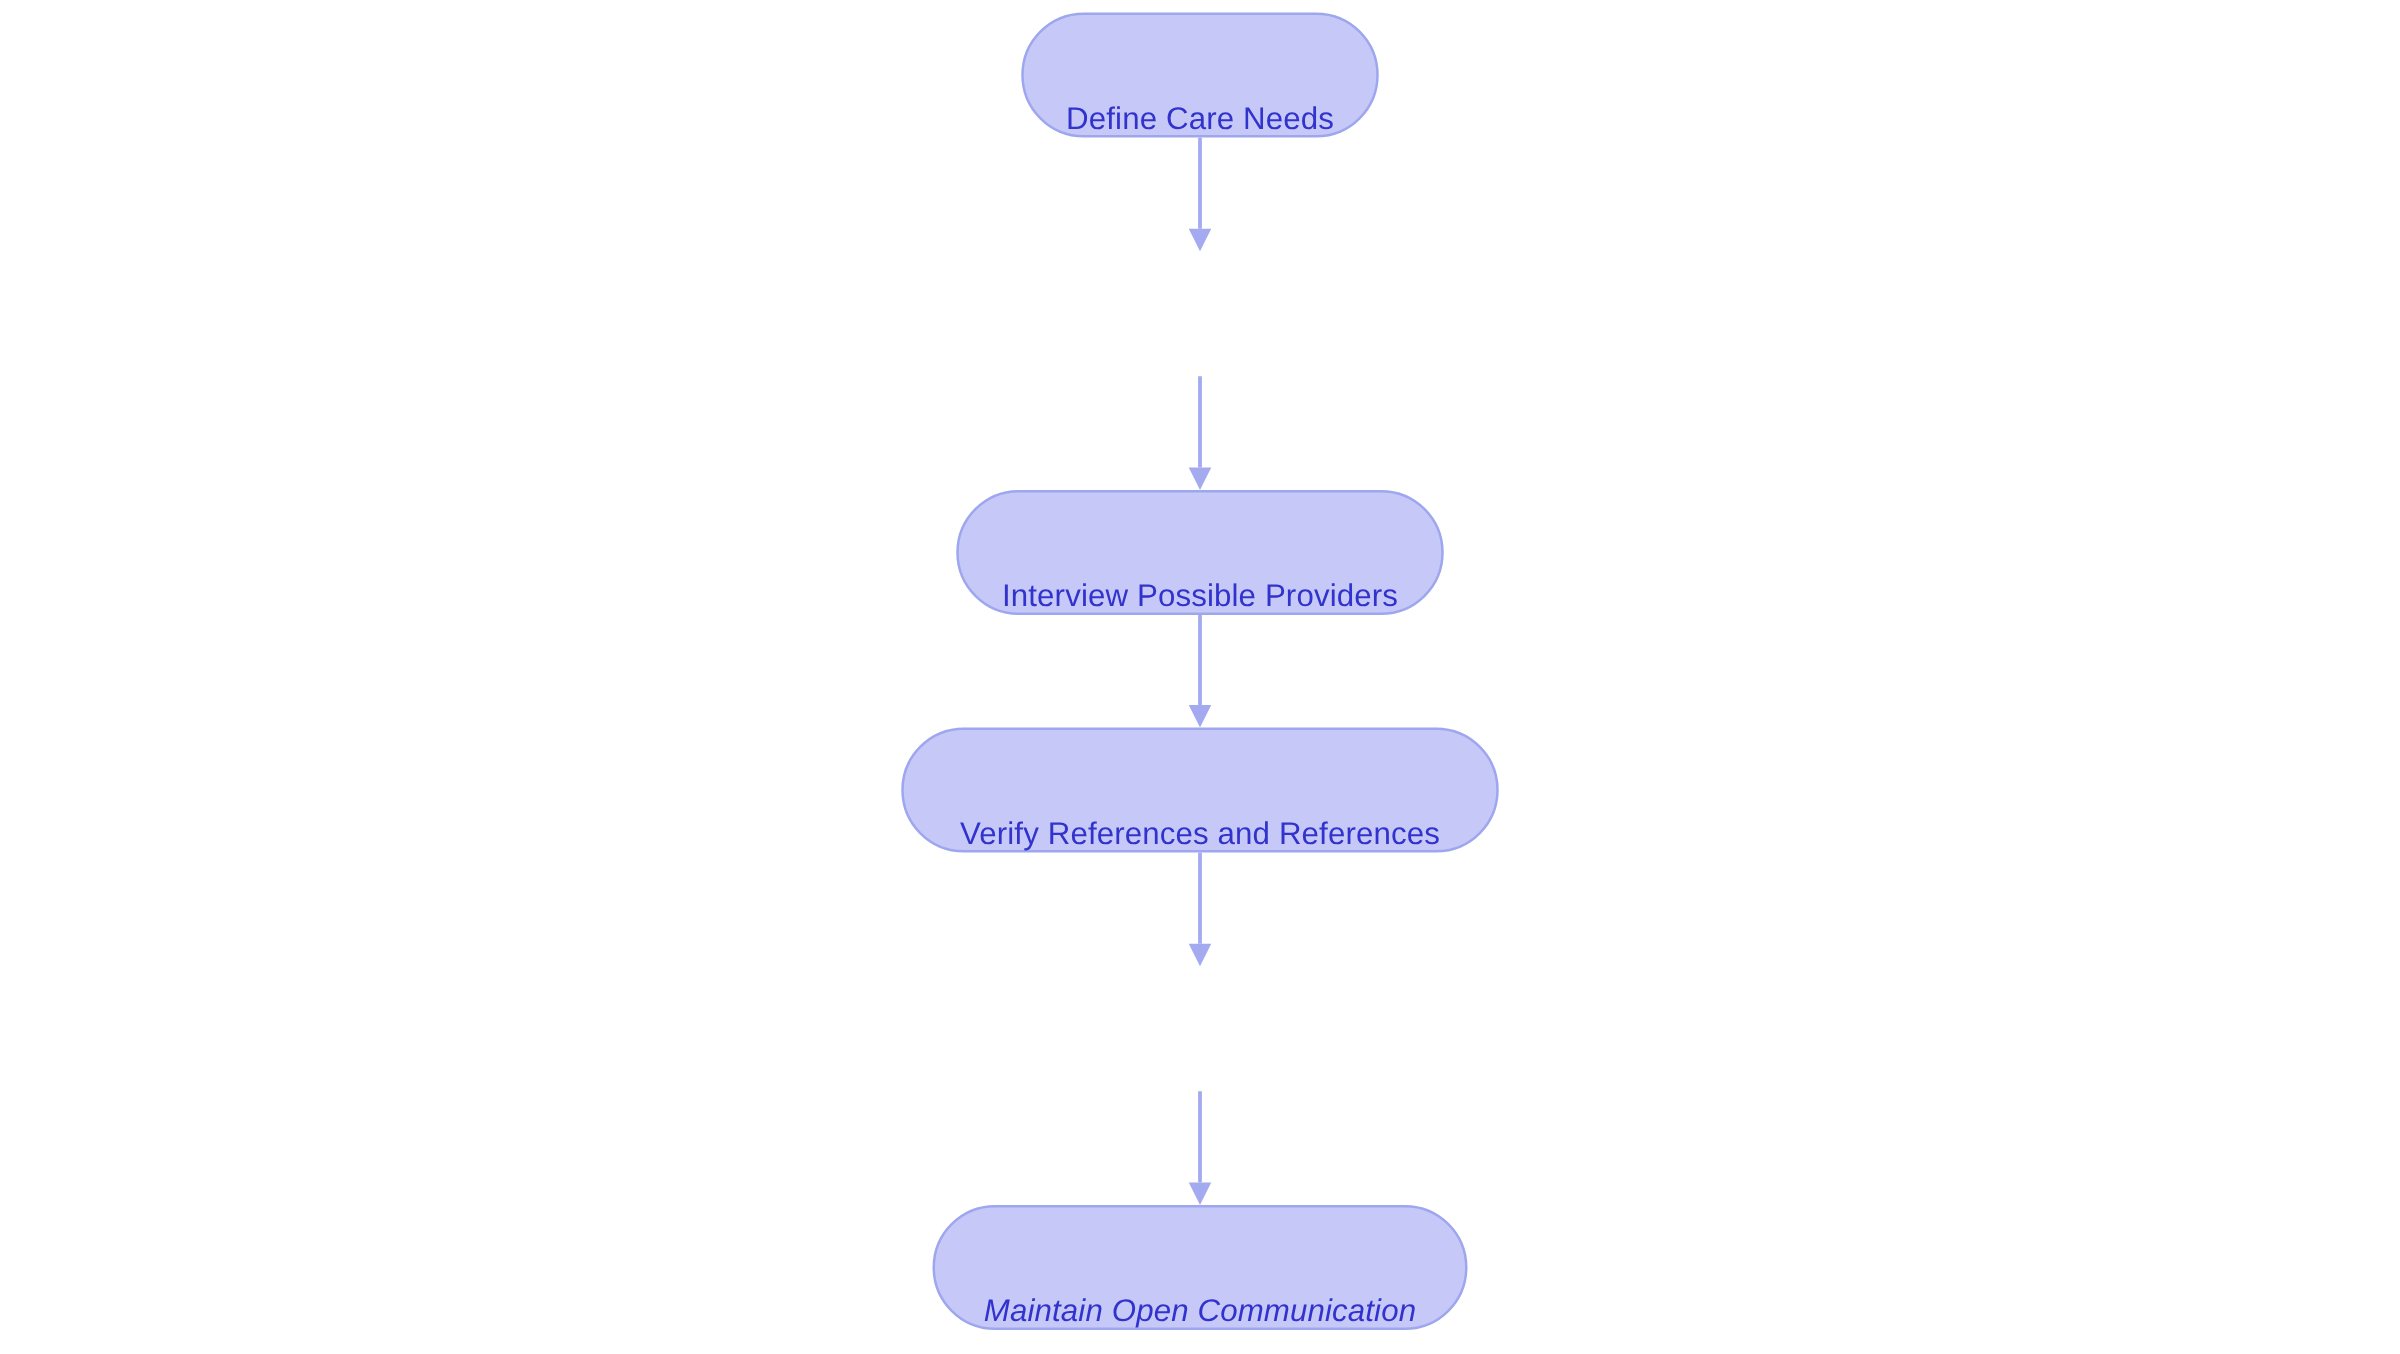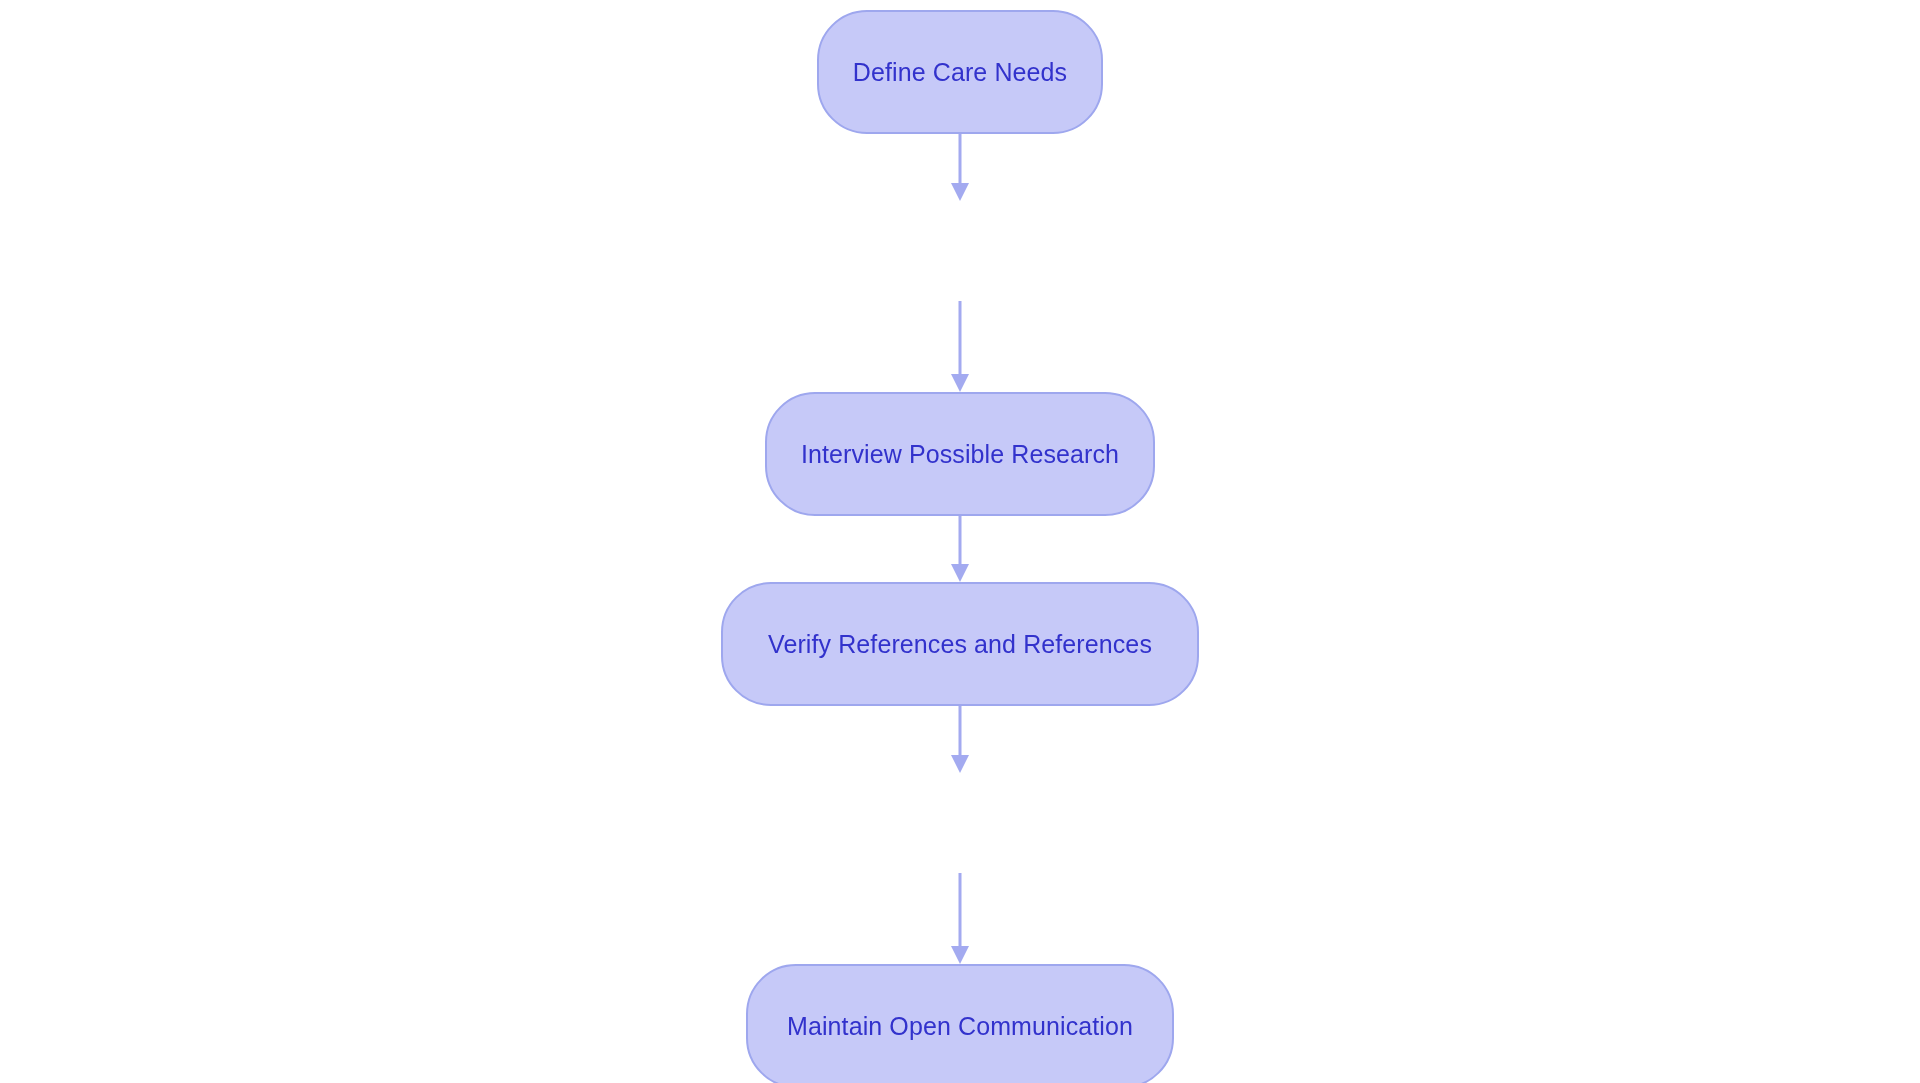--- a/index.html
+++ b/index.html
@@ -19,23 +19,23 @@
     position: relative;
     width: 1920px;
     height: 1083px;
     background: #ffffff;
   }
 
   
   .flow-node {
     position: absolute;
     box-sizing: border-box;
-    height: 124px;
+    height: 100px;
     display: flex;
-    align-items: center;
+    align-items: flex-end;
     justify-content: center;
     background: #c6c9f8;
     border: 2px solid #9ea7ee;
     border-radius: 50px;
     transform: translateX(-50%);
     user-select: none;
   }
   .flow-node .node-label {
     color: #3232cc;
     font-size: 25px;
@@ -97,25 +97,25 @@
     <div class="conn-line" style="height:73px;"></div>
     <div class="conn-arrowhead"></div>
   </div>
 
   <div class="flow-node" style="left:960px; top:10px; width:286px;">
     <span class="node-label">Define Care Needs</span>
   </div>
 
 
   <div class="flow-node" style="left:960px; top:392px; width:390px;">
-    <span class="node-label">Interview Possible Research</span>
+    <span class="node-label">Interview Possible Providers</span>
   </div>
 
   <div class="flow-node" style="left:960px; top:582px; width:478px;">
     <span class="node-label">Verify References and References</span>
   </div>
 
 
-  <div class="flow-node" style="left:960px; top:964px; width:428px;">
+  <div class="flow-node" style="left:960px; top:964px; width:428px;font-style:italic;">
     <span class="node-label">Maintain Open Communication</span>
   </div>
 
 </div>
 
 </body></html>

